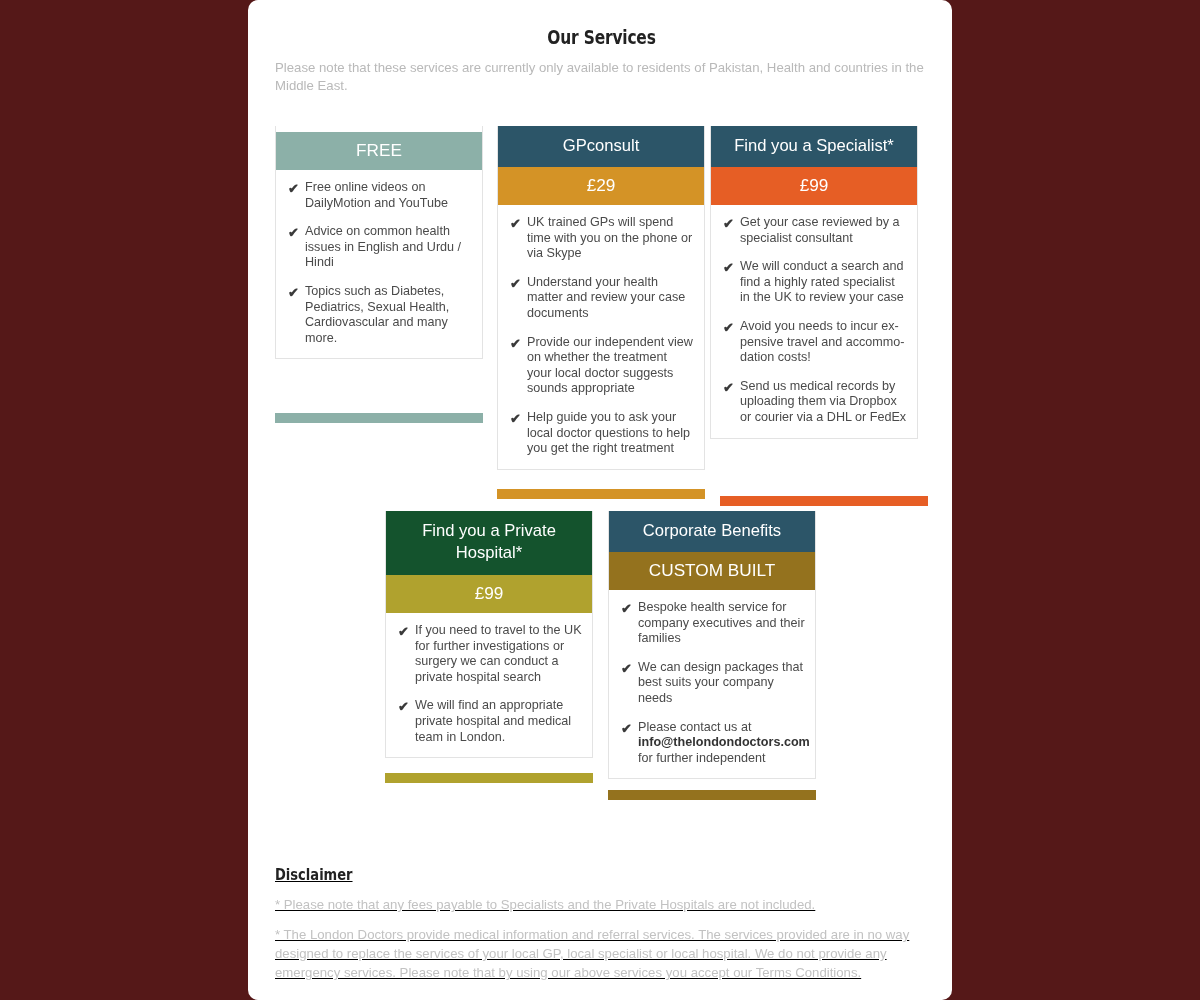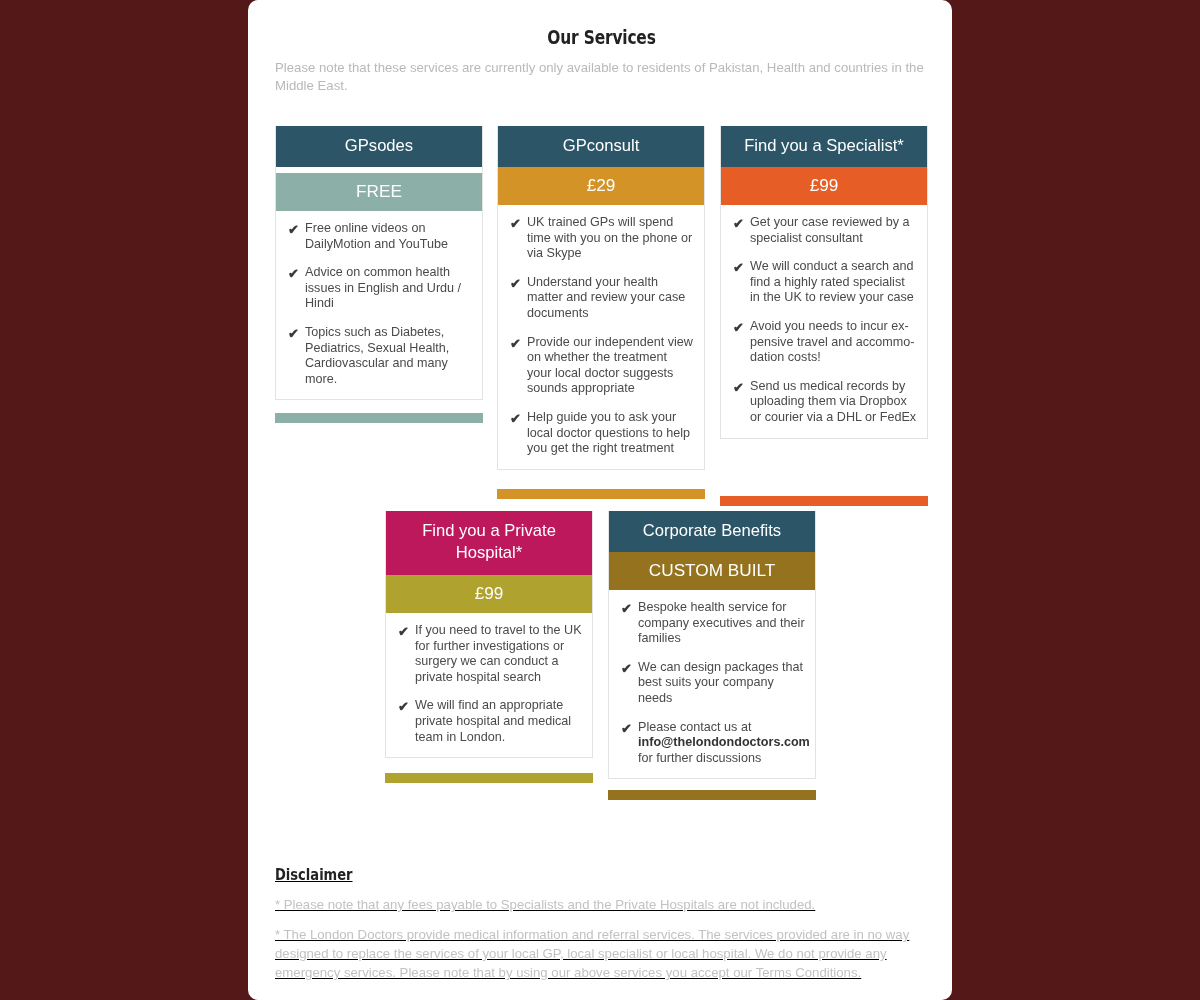--- a/index.html
+++ b/index.html
@@ -141,21 +141,20 @@
   <div id="sheet">
 
     <div class="inner">
       <h1 class="page-title">Our Services</h1>
       <p class="page-note">Please note that these services are currently only available to residents of Pakistan, Health and countries in the Middle East.</p>
     </div>
 
     <div class="inner row row1" style="top:110px;position:absolute;">
 
       <div class="card" style="left:0px; top:0px;">
-        <div class="card-head" style="background: rgb(44, 85, 104);">GPsodes</div>
         <div class="card-price" style="background:#8cb0a8;margin-top:6px;">FREE</div>
         <div class="card-body">
           <div class="feature">
             <span class="check">✔</span>
             <span class="feature-text">Free online videos on DailyMotion and YouTube</span>
           </div>
           <div class="feature">
             <span class="check">✔</span>
             <span class="feature-text">Advice on common health issues in English and Urdu / Hindi</span>
           </div>
@@ -184,21 +183,21 @@
             <span class="feature-text">Provide our independent view on whether the treatment your local doctor suggests sounds appropriate</span>
           </div>
           <div class="feature">
             <span class="check">✔</span>
             <span class="feature-text">Help guide you to ask your local doctor questions to help you get the right treatment</span>
           </div>
         </div>
       </div>
       <div class="card-foot" style="position:absolute; left:222px; top:363px; background:#d49326;"></div>
 
-      <div class="card" style="left:445px; top:0px;">
+      <div class="card" style="left:435px; top:0px;">
         <div class="card-head" style="background: rgb(44, 85, 104);">Find you a Specialist*</div>
         <div class="card-price" style="background:#e65e25;">£99</div>
         <div class="card-body">
           <div class="feature">
             <span class="check">✔</span>
             <span class="feature-text">Get your case reviewed by a specialist consultant</span>
           </div>
           <div class="feature">
             <span class="check">✔</span>
             <span class="feature-text">We will conduct a search and find a highly rated specialist in the UK to review your case</span>
@@ -212,21 +211,21 @@
             <span class="feature-text">Send us medical records by uploading them via Dropbox or courier via a DHL or FedEx</span>
           </div>
         </div>
       </div>
       <div class="card-foot" style="position:absolute; left:445px; top:370px; background:#e65e25;"></div>
     </div>
 
     <div class="inner row row2" style="top:503px;position:absolute;">
 
       <div class="card" style="left:110px; top:0px;">
-        <div class="card-head two-line" style="background: #be185d;">Find you a Private Hospital*</div>
+        <div class="card-head two-line" style="background: #14532d;">Find you a Private Hospital*</div>
         <div class="card-price" style="background:#b0a22e;">£99</div>
         <div class="card-body">
           <div class="feature">
             <span class="check">✔</span>
             <span class="feature-text">If you need to travel to the UK for further investigations or surgery we can conduct a private hospital search</span>
           </div>
           <div class="feature">
             <span class="check">✔</span>
             <span class="feature-text">We will find an appropriate private hospital and medical team in London.</span>
           </div>
@@ -241,21 +240,21 @@
           <div class="feature">
             <span class="check">✔</span>
             <span class="feature-text">Bespoke health service for company executives and their families</span>
           </div>
           <div class="feature">
             <span class="check">✔</span>
             <span class="feature-text">We can design packages that best suits your company needs</span>
           </div>
           <div class="feature">
             <span class="check">✔</span>
-            <span class="feature-text"><span>Please contact us at</span> <span class="em">info@thelondondoctors.com</span> <span>for further discussions</span></span>
+            <span class="feature-text"><span>Please contact us at</span> <span class="em">info@thelondondoctors.com</span> <span>for further independent</span></span>
           </div>
         </div>
       </div>
       <div class="card-foot" style="position:absolute; left:333px; top:279px; background:#94721e;"></div>
     </div>
 
     <div class="disclaimer">
       <h2>Disclaimer</h2>
       <p>* Please note that any fees payable to Specialists and the Private Hospitals are not included.</p>
       <p>* The London Doctors provide medical information and referral services. The services provided are in no way designed to replace the services of your local GP, local specialist or local hospital.  We do not provide any emergency services. Please note that by using our above services you accept our Terms Conditions.</p>

